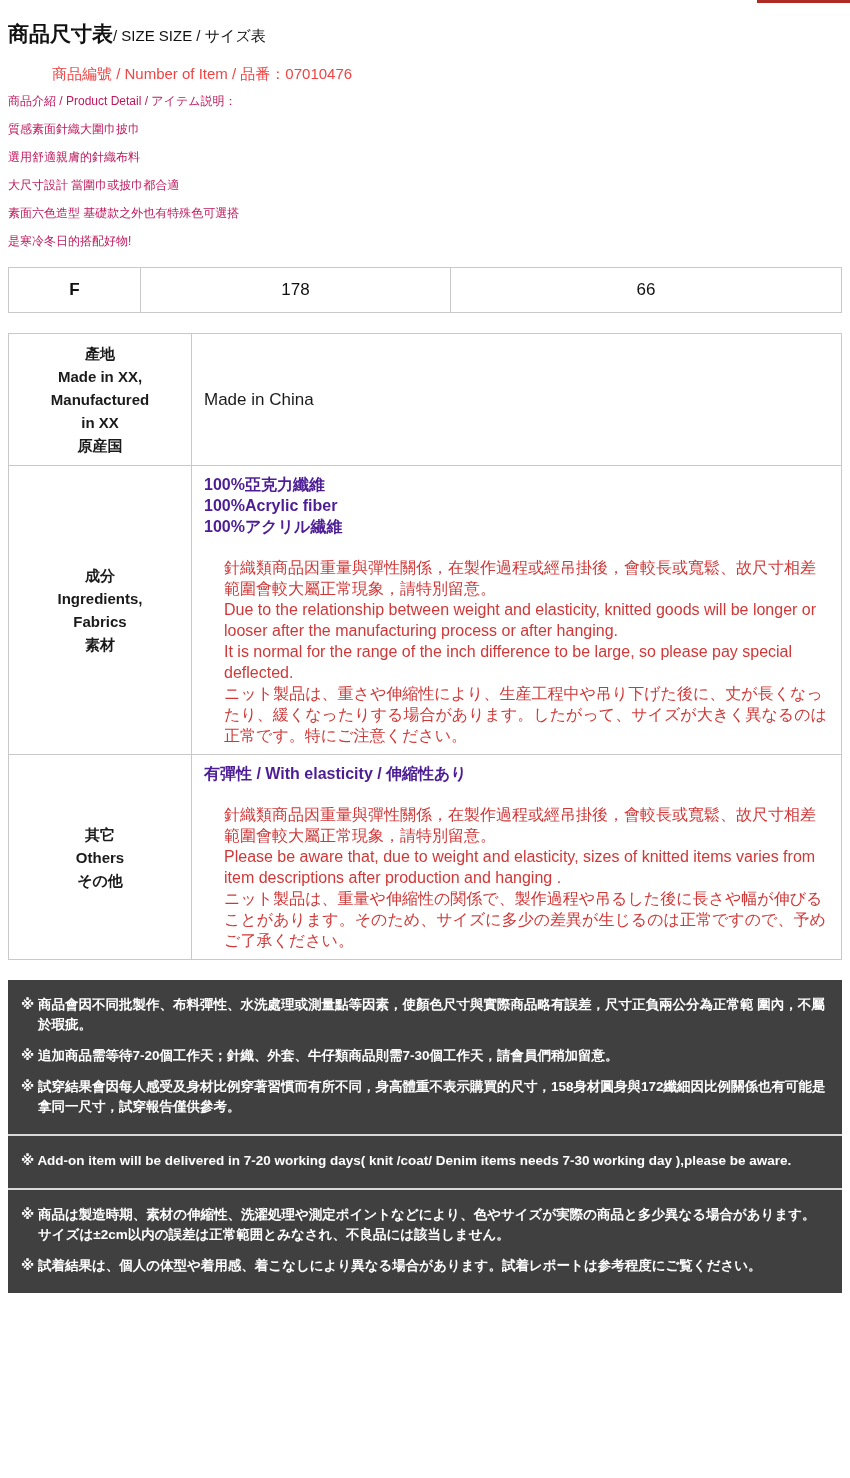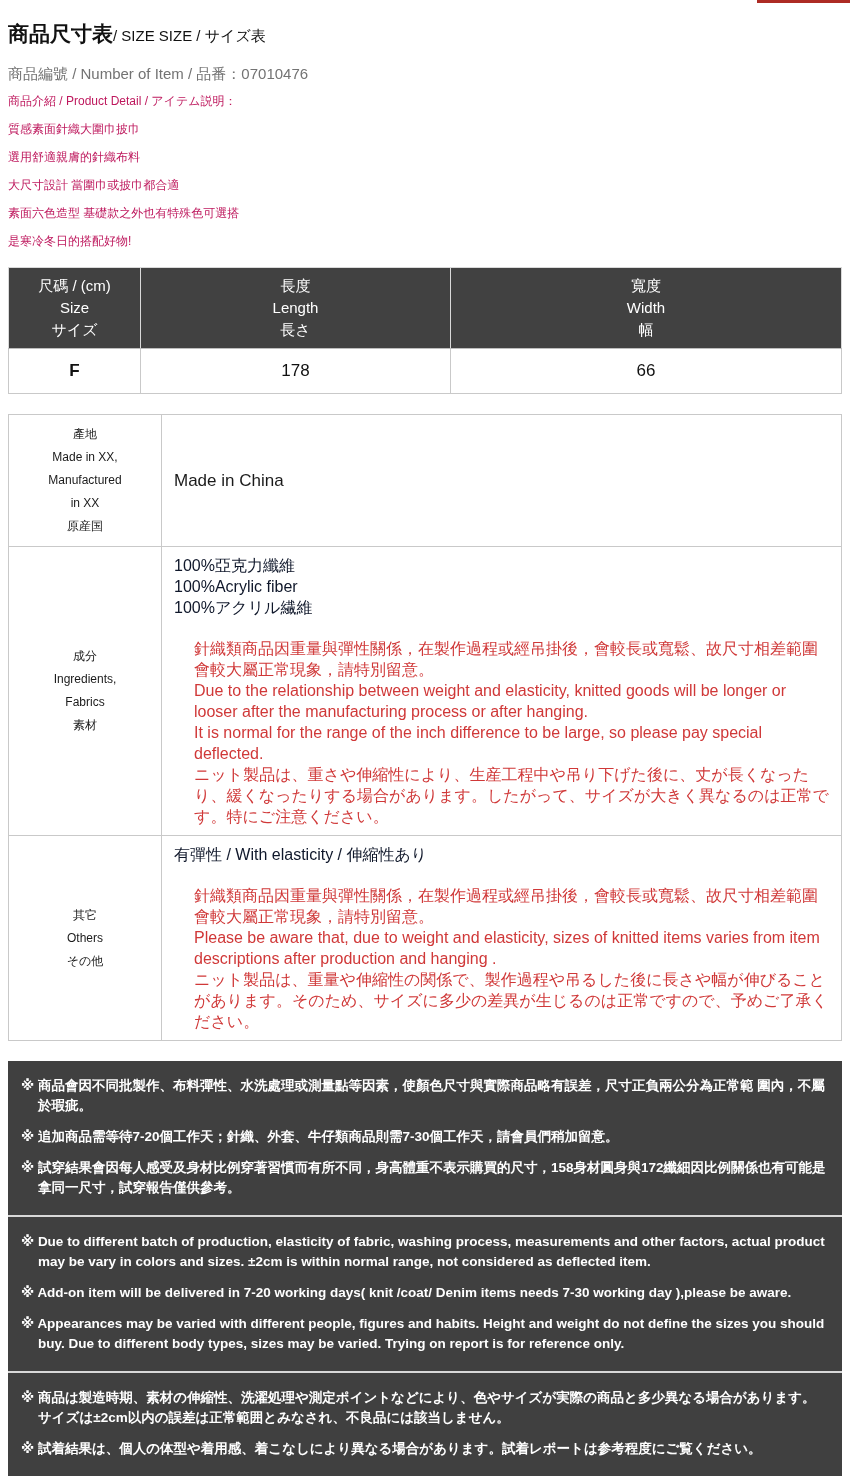--- a/index.html
+++ b/index.html
@@ -4,42 +4,42 @@
 <style>
   html,body{margin:0;padding:0;background:#ffffff;}
   body{width:850px;min-height:1478px;position:relative;
        font-family:"Liberation Sans","DejaVu Sans",sans-serif;color:#1a1a1a;}
   .topbar{position:absolute;top:0;left:757px;width:93px;height:3px;background:#ad2b24;}
   .page{padding:20px 8px 0 8px;}
 
   
   .title{margin:0 0 12px 0;font-size:21px;font-weight:bold;color:#111;}
   .title .t-sub{font-size:15px;font-weight:normal;}
-  .meta-line{font-size:15px;line-height:27px;color:#737373;}
+  .meta-line{font-size:15px;line-height:27px;color:#ef4444;margin-left:44px;}
   .detail-line{font-size:12px;line-height:28px;color:#be185d;}
 
   
   table{border-collapse:collapse;width:100%;}
   .size-table{margin-top:12px;}
   .size-table th{background:#414141;color:#ffffff;font-weight:normal;
       font-size:15px;padding:7px 2px;border:1px solid #d9d9d9;border-bottom:1px solid #bdbdbd;}
   .size-table th div{line-height:22px;}
   .size-table td{border:1px solid #c9c9c9;text-align:center;font-size:17px;height:42px;color:#111;}
   .size-table td.sz{font-weight:bold;}
   col.c0{width:132px;} col.c1{width:310px;}
 
   
   .info-table{margin-top:20px;}
   .info-table td{border:1px solid #c9c9c9;}
   .info-table td.label{width:144px;text-align:center;vertical-align:middle;
-      font-weight:normal;font-size:12px;padding:8px 4px;}
+      font-weight:bold;font-size:15px;padding:8px 19px;}
   .info-table td.label div{line-height:23px;}
   .info-table td.content{padding:8px 12px;vertical-align:top;font-size:16px;}
   .info-table td.content.vmid{vertical-align:middle;font-size:17px;}
-  .blk div{line-height:21px;color:#0f172a;}
+  .blk div{line-height:21px;color:#4c1d95;font-weight:bold;}
   .red{margin-top:20px;color:#d03838;}
   .red div{line-height:21px;margin-left:20px;}
 
   
   .notes{margin-top:20px;}
   .note-box{background:#404040;color:#ffffff;padding:15px 13px 6px 13px;}
   .note-box + .note-box{border-top:2px solid #d9d9d9;}
   .note-item{font-size:13.5px;font-weight:bold;line-height:20px;
       padding-left:17px;text-indent:-17px;margin-bottom:11px;}
 </style>
@@ -60,37 +60,20 @@
   <div class="detail-line">素面六色造型 基礎款之外也有特殊色可選搭</div>
   <div class="detail-line">是寒冷冬日的搭配好物!</div>
 
   <table class="size-table">
     <colgroup>
         <col class="c0">
         <col class="c1">
         <col>
       </colgroup>
     <tbody>
-        <tr>
-      <th>
-        <div>尺碼 / (cm)</div>
-        <div>Size</div>
-        <div>サイズ</div>
-      </th>
-      <th>
-        <div>長度</div>
-        <div>Length</div>
-        <div>長さ</div>
-      </th>
-      <th>
-        <div>寬度</div>
-        <div>Width</div>
-        <div>幅</div>
-      </th>
-    </tr>
     <tr>
       <td class="sz">F</td>
       <td>178</td>
       <td>66</td>
     </tr>
   </tbody>
     </table>
 
   <table class="info-table">
     <tbody>
@@ -145,23 +128,21 @@
   </tbody>
     </table>
 
   <div class="notes">
     <div class="note-box">
       <div class="note-item"><span>※ </span><span>商品會因不同批製作、布料彈性、水洗處理或測量點等因素，使顏色尺寸與實際商品略有誤差，尺寸正負兩公分為正常範 圍內，不屬於瑕疵。</span></div>
       <div class="note-item"><span>※ </span><span>追加商品需等待7-20個工作天；針織、外套、牛仔類商品則需7-30個工作天，請會員們稍加留意。</span></div>
       <div class="note-item"><span>※ </span><span>試穿結果會因每人感受及身材比例穿著習慣而有所不同，身高體重不表示購買的尺寸，158身材圓身與172纖細因比例關係也有可能是拿同一尺寸，試穿報告僅供參考。</span></div>
     </div>
     <div class="note-box">
-      <div class="note-item"><span>※ </span><span>Due to different batch of production, elasticity of fabric, washing process, measurements and other factors, actual product may be vary in colors and sizes. ±2cm is within normal range, not considered as deflected item.</span></div>
       <div class="note-item"><span>※ </span><span>Add-on item will be delivered in 7-20 working days( knit /coat/ Denim items needs 7-30 working day ),please be aware.</span></div>
-      <div class="note-item"><span>※ </span><span>Appearances may be varied with different people, figures and habits. Height and weight do not define the sizes you should buy. Due to different body types, sizes may be varied. Trying on report is for reference only.</span></div>
     </div>
     <div class="note-box">
       <div class="note-item"><span>※ </span><span>商品は製造時期、素材の伸縮性、洗濯処理や測定ポイントなどにより、色やサイズが実際の商品と多少異なる場合があります。サイズは±2cm以内の誤差は正常範囲とみなされ、不良品には該当しません。</span></div>
       <div class="note-item"><span>※ </span><span>試着結果は、個人の体型や着用感、着こなしにより異なる場合があります。試着レポートは参考程度にご覧ください。</span></div>
     </div>
   </div>
 
 </div>
 
 </body></html>

